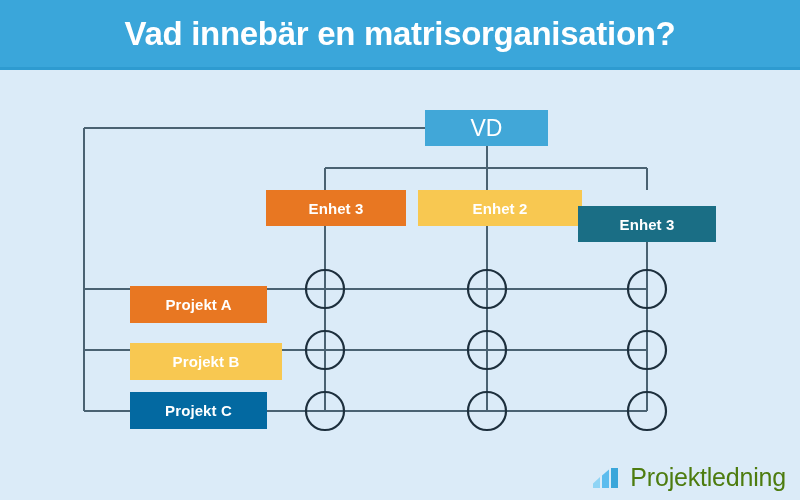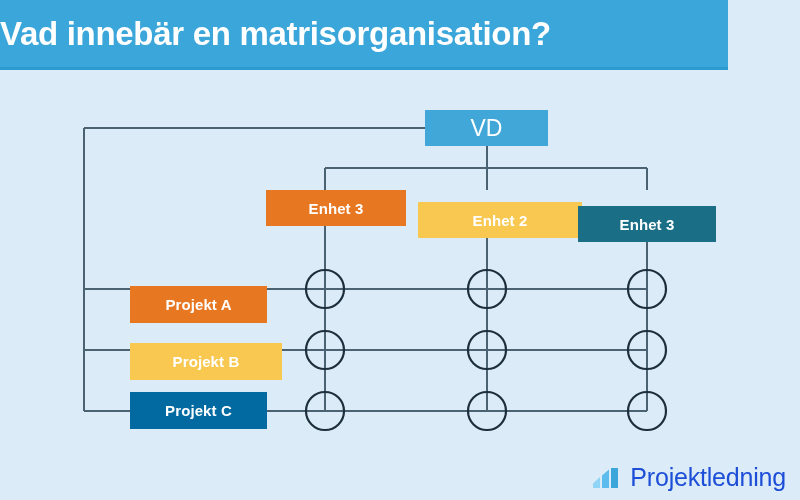--- a/index.html
+++ b/index.html
@@ -17,27 +17,28 @@
     position: relative;
     width: 800px;
     height: 500px;
     background: #dbebf8;
   }
   
   #header-banner {
     position: absolute;
     left: 0;
     top: 0;
-    width: 728px;
+    width: 800px;
     height: 70px;
     background: #3aa6da;
     border-bottom: 3px solid #2e9bd0;
     box-sizing: border-box;
     display: flex;
     align-items: center;
+    justify-content: center;
   }
   #header-title {
     color: #ffffff;
     font-size: 33px;
     font-weight: bold;
     letter-spacing: -0.3px;
     line-height: 1;
     white-space: nowrap;
   }
   
@@ -79,21 +80,21 @@
   #logo {
     position: absolute;
     right: 14px;
     bottom: 10px;
     display: flex;
     align-items: center;
     gap: 6px;
   }
   #logo-text {
     font-size: 25px;
-    color: #1d4ed8;
+    color: #4d7c0f;
     letter-spacing: -0.2px;
     line-height: 1;
     text-align: right;
   }
 </style>
 </head>
 <body>
 
 <div id="page">
 
@@ -137,21 +138,21 @@
         <circle cx="647" cy="280" r="19"></circle>
         <circle cx="325" cy="341" r="19"></circle>
         <circle cx="487" cy="341" r="19"></circle>
         <circle cx="647" cy="341" r="19"></circle>
       </g>
     </svg>
 
     <div class="node-box node-vd" style="left:425px; top:40px; width:123px; height:36px; background:#41a7d8;">VD</div>
 
     <div class="node-box node-unit" style="left:266px; top:120px; width:140px; height:36px; background:#e87722;">Enhet 3</div>
-    <div class="node-box node-unit" style="left:418px; top:132px; width:164px; height:36px; background:#f8c851;">Enhet 2</div>
+    <div class="node-box node-unit" style="left:418px; top:120px; width:164px; height:36px; background:#f8c851;">Enhet 2</div>
     <div class="node-box node-unit" style="left:578px; top:136px; width:138px; height:36px; background:#1a6e85;">Enhet 3</div>
 
     <div class="node-box node-project" style="left:130px; top:216px; width:137px; height:37px; background:#e87722;">Projekt A</div>
     <div class="node-box node-project" style="left:130px; top:273px; width:152px; height:37px; background:#f8c851;">Projekt B</div>
     <div class="node-box node-project" style="left:130px; top:322px; width:137px; height:37px; background:#0369a1;">Projekt C</div>
 
   </div>
 
   <div id="logo">
     <svg width="32" height="24" viewBox="0 0 32 24">

